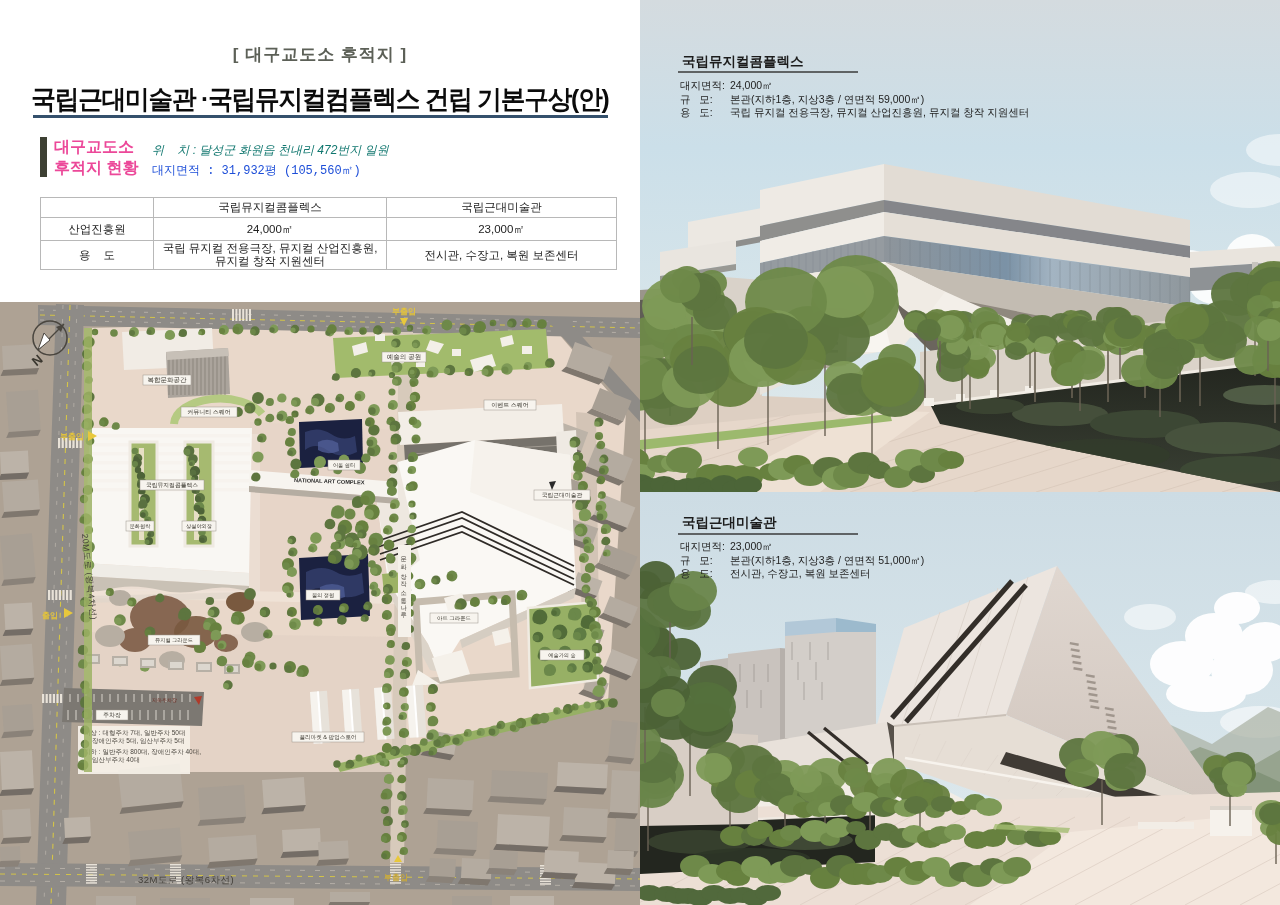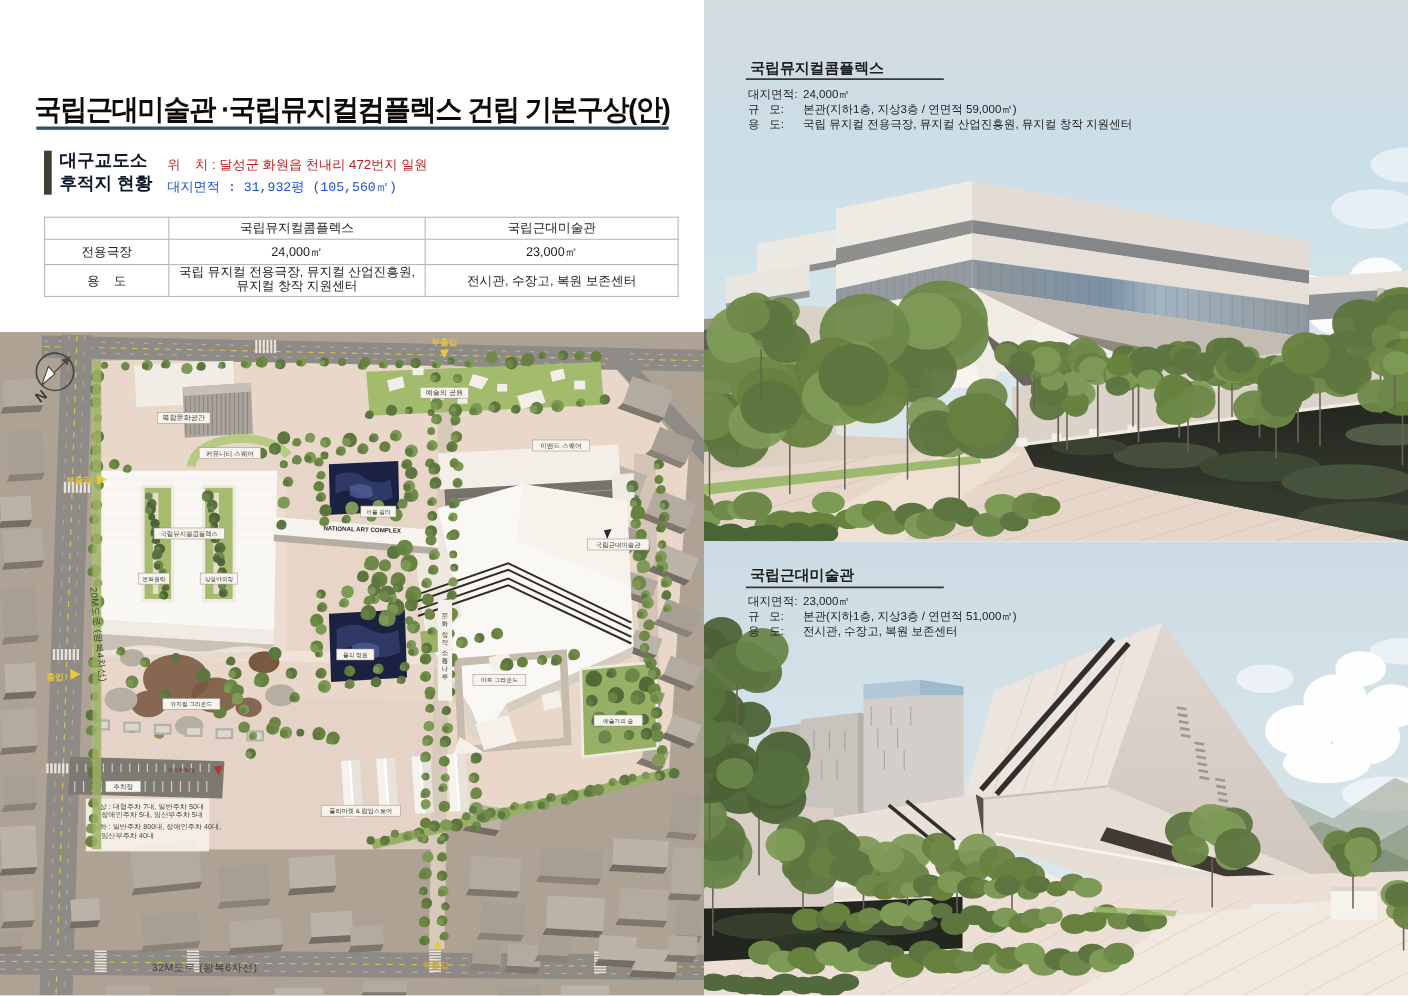--- a/index.html
+++ b/index.html
@@ -5,42 +5,43 @@
   html,body{margin:0;padding:0;}
   body{width:1280px;height:905px;position:relative;background:#ffffff;overflow:hidden;
        font-family:"Liberation Sans",sans-serif;}
   .abs{position:absolute;}
 </style>
 </head>
 <body>
 
 <div class="abs" style="left:0;top:0;width:640px;height:302px;">
 
+  <div class="abs" style="left:0;top:43px;width:640px;text-align:center;font-size:17px;color:#5c6057;font-weight:bold;letter-spacing:1px;">[ 대구교도소 후적지 ]</div>
 
   <div class="abs" style="left:0;top:82px;width:640px;text-align:center;font-size:26px;color:#0b0b0b;font-weight:bold;letter-spacing:-1.2px;white-space:nowrap;transform:scaleX(0.945);">국립근대미술관 ·국립뮤지컬컴플렉스 건립 기본구상(안)</div>
 
   <div class="abs" style="left:33px;top:115px;width:575px;height:3px;background:#34506c;"></div>
 
   <div class="abs" style="left:40px;top:137px;width:7px;height:40px;background:#3d4033;"></div>
 
-  <div class="abs" style="left:54px;top:136px;font-size:16px;font-weight:bold;color:#0f172a;line-height:21px;">대구교도소<br>후적지 현황</div>
+  <div class="abs" style="left:54px;top:136px;font-size:16px;font-weight:bold;color:#ec4899;line-height:21px;">대구교도소<br>후적지 현황</div>
 
-  <div class="abs" style="left:152px;top:142px;font-size:12px;color:#b91c1c;">위&nbsp;&nbsp;&nbsp;&nbsp;치 : 달성군 화원읍 천내리 472번지 일원</div>
+  <div class="abs" style="left:152px;top:142px;font-size:12px;color:#0f766e;font-style:italic;">위&nbsp;&nbsp;&nbsp;&nbsp;치 : 달성군 화원읍 천내리 472번지 일원</div>
 
   <div class="abs" style="left:152px;top:162px;font-size:12px;color:#1d4ed8;font-family:Liberation Mono, monospace;">대지면적 : 31,932평 (105,560㎡)</div>
 
   <table class="abs" style="left:40px;top:197px;width:567px;border-collapse:collapse;font-size:11.5px;color:#222;table-layout:fixed;">
     <tbody>
         <tr style="height:20px;">
       <td style="border:1px solid #b8b8b8;width:110px;"></td>
       <td style="border:1px solid #b8b8b8;width:230px;text-align:center;">국립뮤지컬콤플렉스</td>
       <td style="border:1px solid #b8b8b8;width:227px;text-align:center;">국립근대미술관</td>
     </tr>
     <tr style="height:23px;">
-      <td style="border:1px solid #b8b8b8;text-align:center;">전용극장</td>
+      <td style="border:1px solid #b8b8b8;text-align:center;">산업진흥원</td>
       <td style="border:1px solid #b8b8b8;text-align:center;">24,000㎡</td>
       <td style="border:1px solid #b8b8b8;text-align:center;">23,000㎡</td>
     </tr>
     <tr style="height:28px;">
       <td style="border:1px solid #b8b8b8;text-align:center;">용&nbsp;&nbsp;&nbsp;&nbsp;도</td>
       <td style="border:1px solid #b8b8b8;text-align:center;line-height:13px;margin-top:28px;">국립 뮤지컬 전용극장, 뮤지컬 산업진흥원,<br>뮤지컬 창작 지원센터</td>
       <td style="border:1px solid #b8b8b8;text-align:center;">전시관, 수장고, 복원 보존센터</td>
     </tr>
   </tbody>
     </table>

